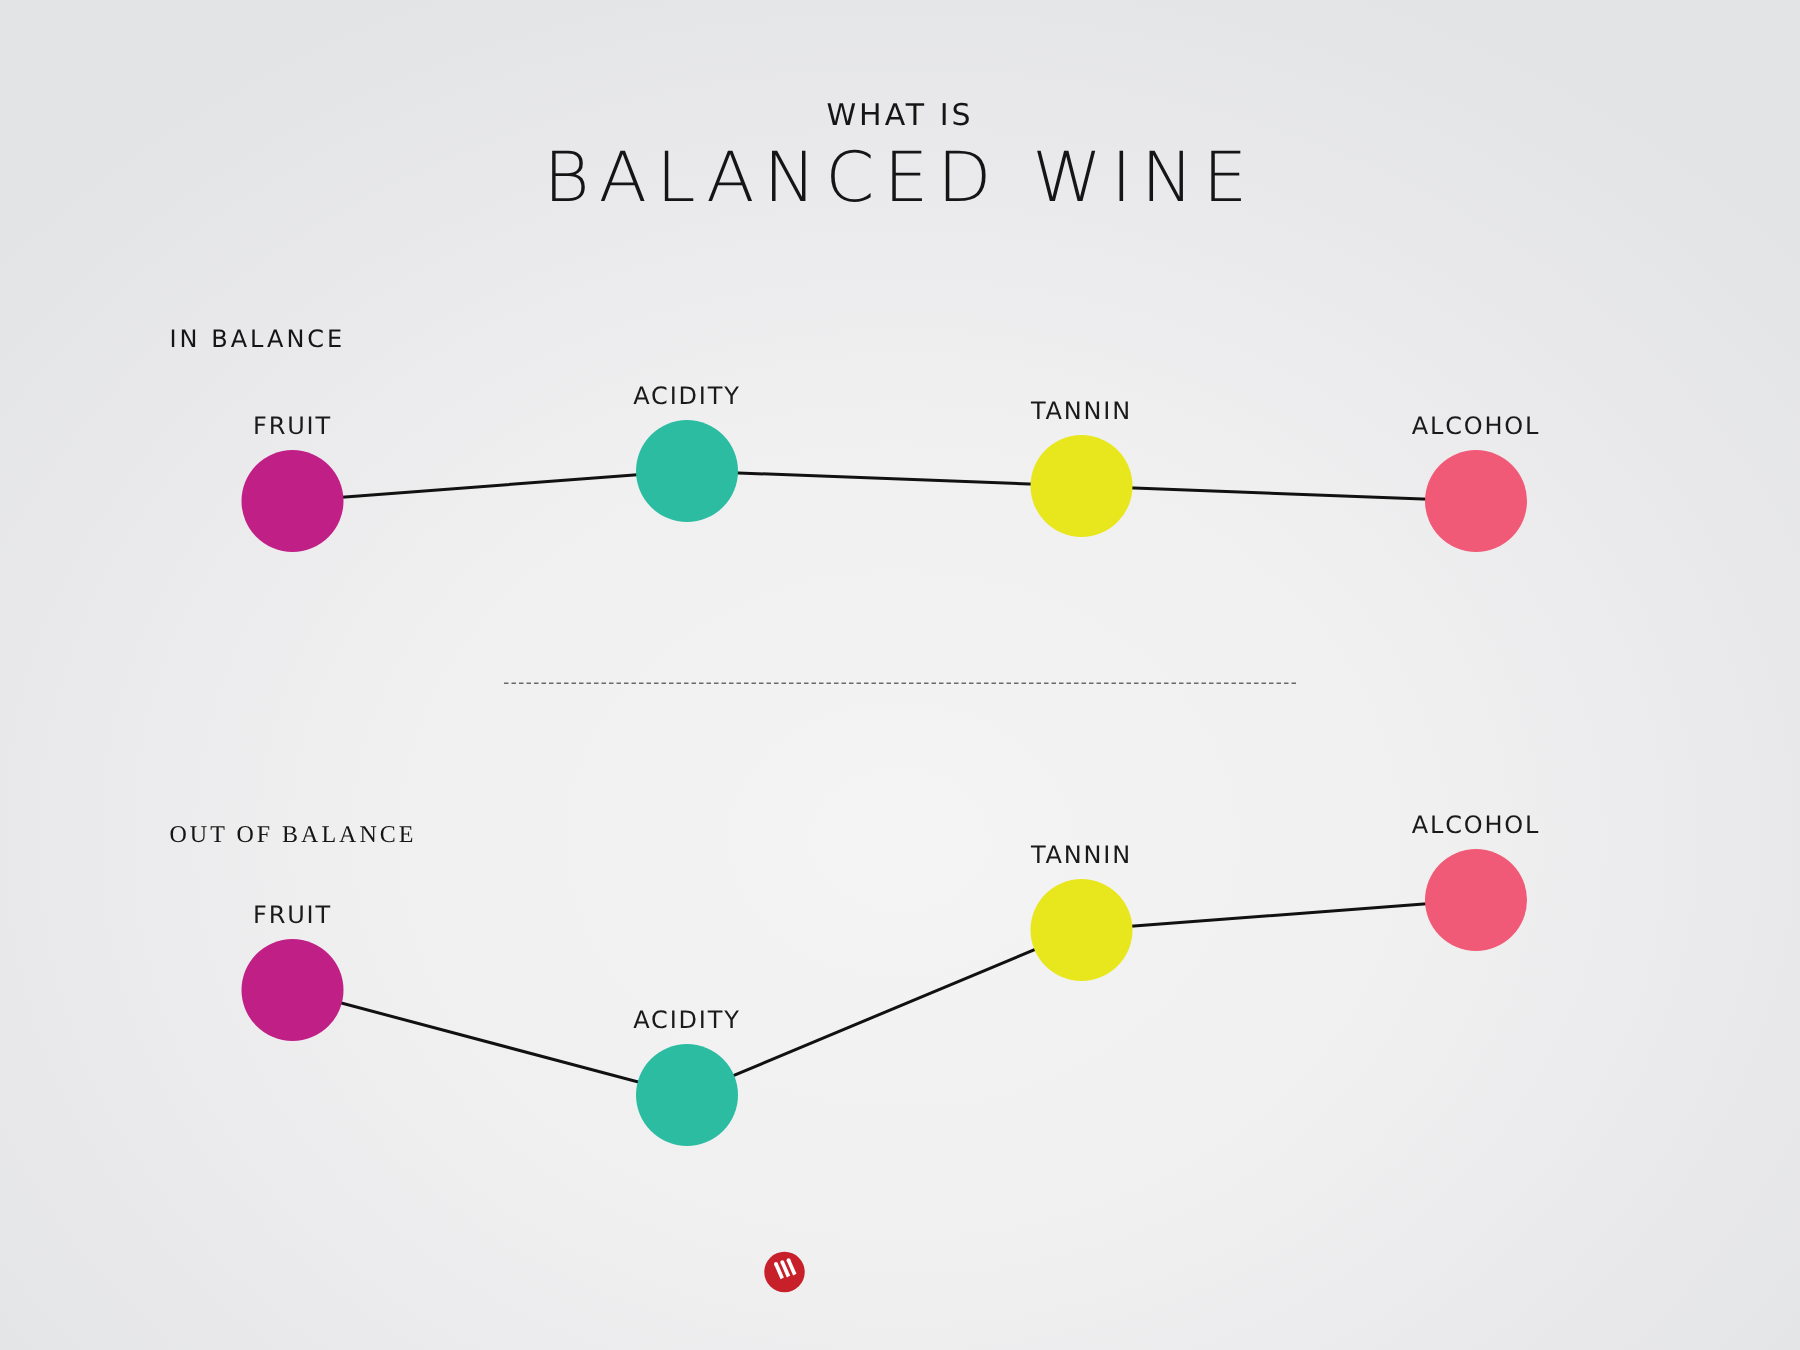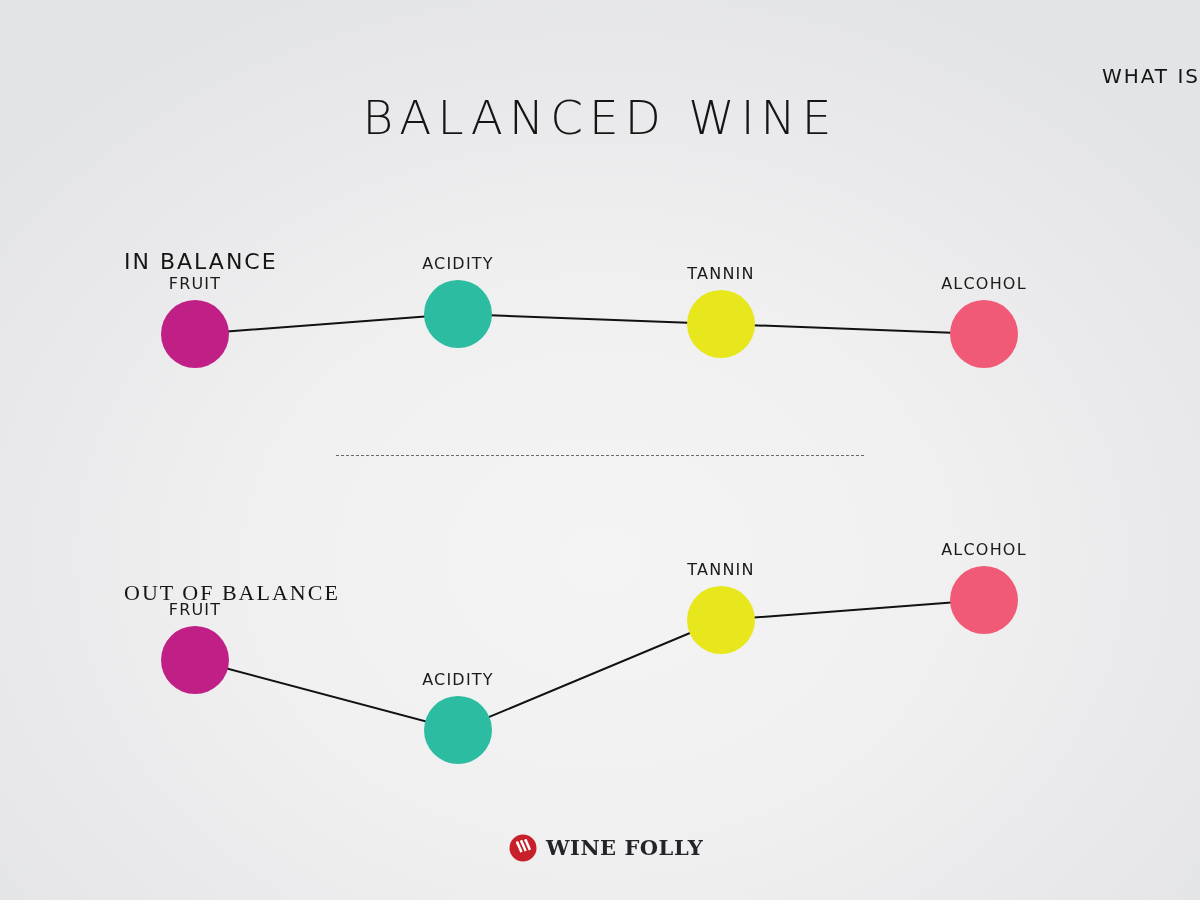--- a/index.html
+++ b/index.html
@@ -11,43 +11,42 @@
       height: 900px;
       position: relative;
       overflow: hidden;
       font-family: "DejaVu Sans", "Liberation Sans", sans-serif;
       background: radial-gradient(ellipse 780px 620px at 600px 560px, #f4f4f5 0%, #f0f0f1 45%, #e9e9eb 75%, #e3e4e6 100%);
       color: #151515;
     }
     .abs { position: absolute; }
     .title-small {
       left: 0; width: 1200px; top: 64px;
-      text-align: right;
+      text-align: center;
       font-size: 20px;
       letter-spacing: 2px;
       font-weight: normal;
       line-height: 24px;
     }
     .title-big {
       left: 0; width: 1200px; top: 92px;
       text-align: center;
       font-size: 46px;
       letter-spacing: 6px;
       font-weight: 300;
       line-height: 52px;
       font-family: "DejaVu Sans", sans-serif;
       transform: scaleX(1.02);
     }
     .section-heading {
-      left: 124px;
-      font-size: 22px;
+      left: 113px;
+      font-size: 16px;
       letter-spacing: 2px;
       line-height: 26px;
       white-space: nowrap;
-      margin-top: 36px;
     }
     .diagram-svg {
       left: 0; top: 0;
       width: 1200px; height: 900px;
     }
     .node-label {
       font-size: 16px;
       letter-spacing: 1.2px;
       line-height: 20px;
       width: 140px;
@@ -122,14 +121,13 @@
     <circle cx="15" cy="15" r="13.5" fill="#c8202a"></circle>
     <g fill="#ffffff">
       <path d="M8.2 10.2 l2.2 -1.2 l4.2 9.6 l-2.2 1.2 z"></path>
       <path d="M12.4 9.0 l2.2 -1.2 l4.2 9.6 l-2.2 1.2 z"></path>
       <path d="M16.6 7.8 l2.2 -1.2 l4.2 9.6 l-2.2 1.2 z"></path>
       <circle cx="9.3" cy="9.6" r="1.3"></circle>
       <circle cx="13.5" cy="8.4" r="1.3"></circle>
       <circle cx="17.7" cy="7.2" r="1.3"></circle>
     </g>
   </svg>
-  <span class="brand-name">WINE FOLLY</span>
 </div>
 
 </body></html>

